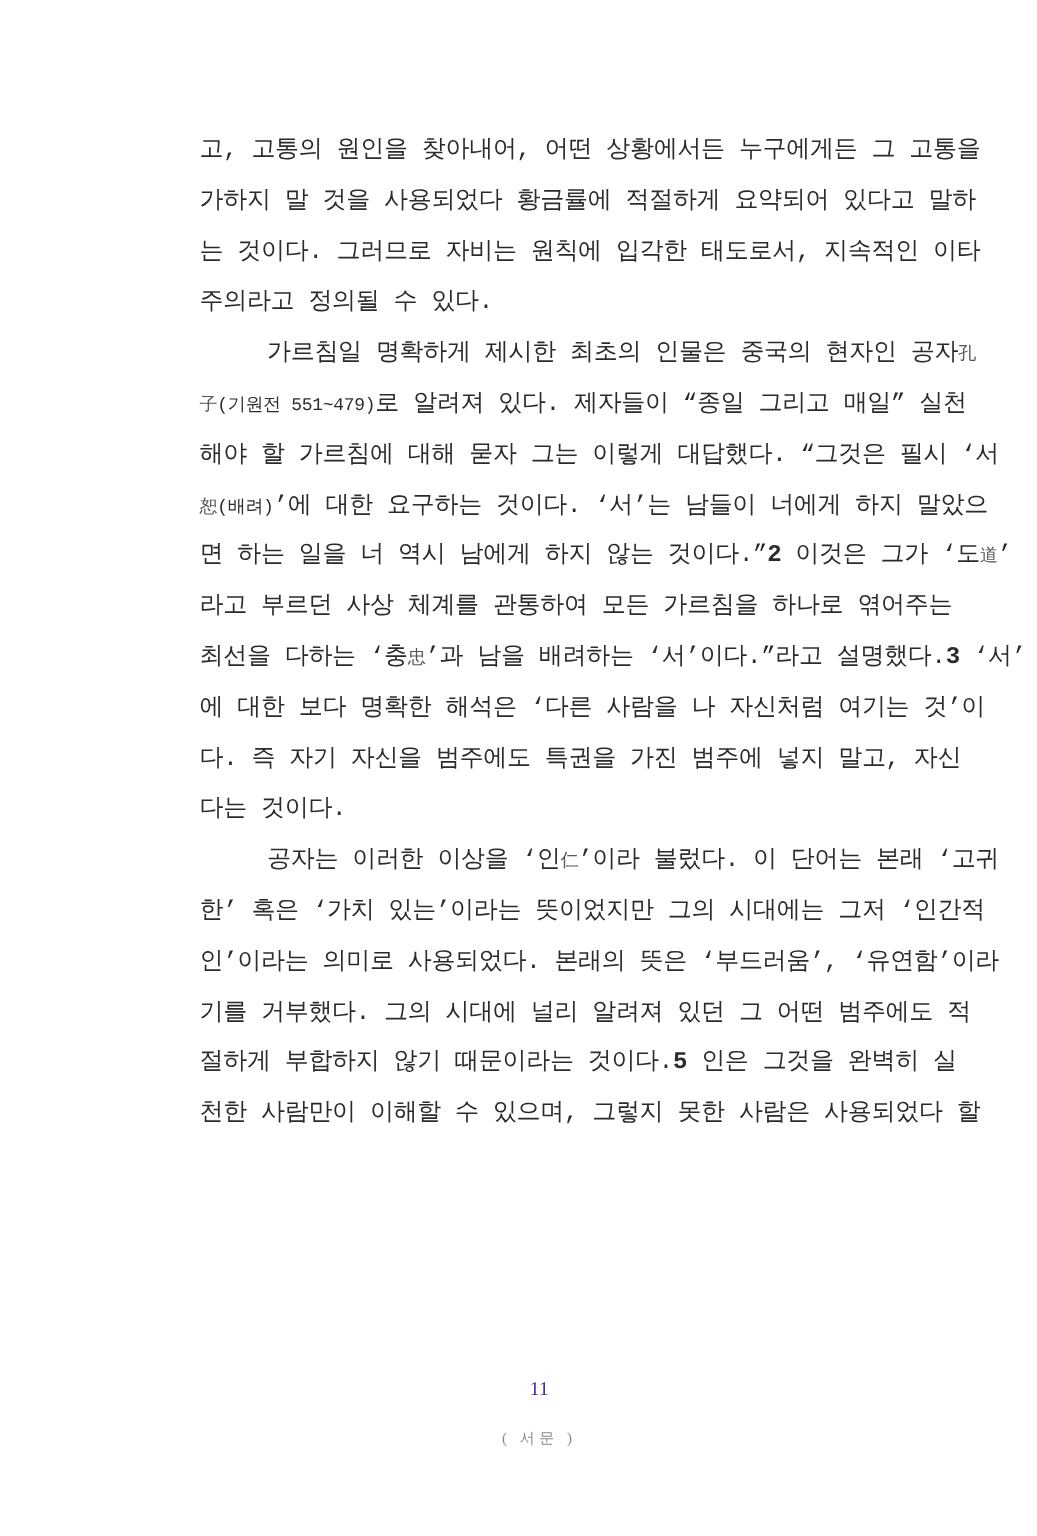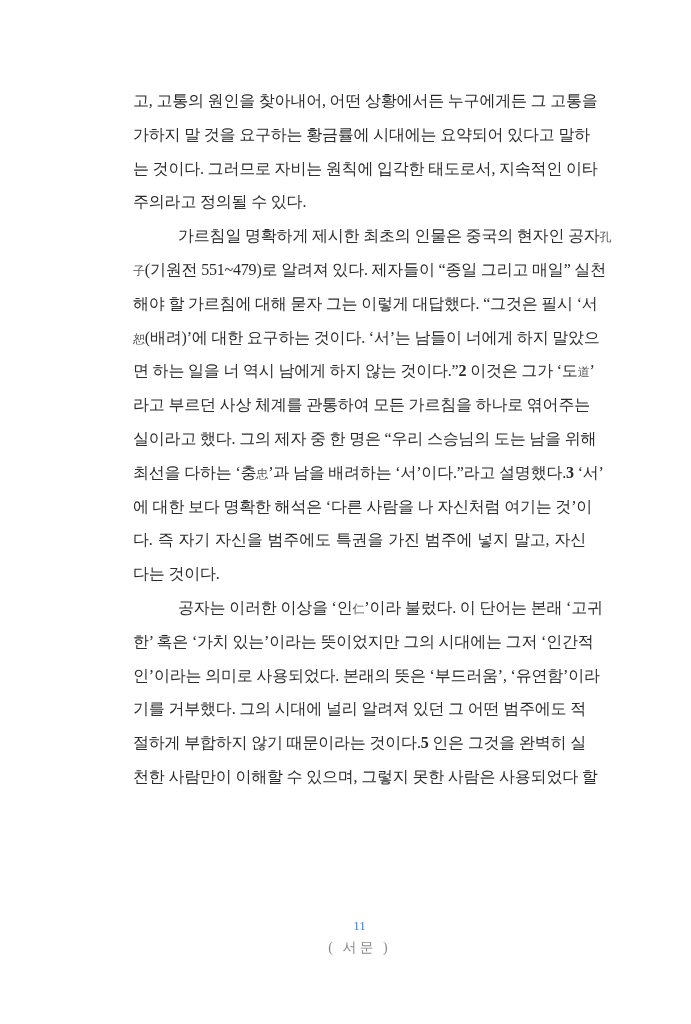--- a/index.html
+++ b/index.html
@@ -28,77 +28,77 @@
     font-size: 16px;
     letter-spacing: -0.2px;
   }
   .paragraph { margin: 0; padding: 0; }
   .line {
     height: 33.8px;
     line-height: 33.8px;
     white-space: nowrap;
     text-align: justify;
     text-align-last: justify;
+    font-family: Liberation Mono, monospace;
   }
   .line.end {
     text-align-last: left;
   }
   .line.indent {
     text-indent: 45px;
   }
   .seg-n { }
   .seg-h {               
     font-size: 12px;
     color: #555555;
   }
   .seg-sm {              
-    font-size: 16px;
+    font-size: 12px;
   }
   .seg-fn {              
     font-weight: bold;
   }
   .footer {
     position: absolute;
     left: 133px;
     width: 453px;
     top: 916px;
     text-align: center;
   }
   .page-number {
     font-size: 13px;
     line-height: 20px;
-    color: #3b82f6;
+    color: #4c1d95;
   }
   .section-label {
-    font-size: 14px;
+    font-size: 10px;
     letter-spacing: 3px;
     color: #8a8a8a;
-    margin-top: 3px;
+    margin-top: 16px;
   }
 </style>
 </head>
 <body>
 
 <div class="page">
 
   <main class="text-block">
       <div class="paragraph">
         <div class="line"><span class="seg-n">고, 고통의 원인을 찾아내어, 어떤 상황에서든 누구에게든 그 고통을</span></div>
-        <div class="line"><span class="seg-n">가하지 말 것을 요구하는 황금률에 시대에는 요약되어 있다고 말하</span></div>
+        <div class="line"><span class="seg-n">가하지 말 것을 사용되었다 황금률에 적절하게 요약되어 있다고 말하</span></div>
         <div class="line"><span class="seg-n">는 것이다. 그러므로 자비는 원칙에 입각한 태도로서, 지속적인 이타</span></div>
         <div class="line end"><span class="seg-n">주의라고 정의될 수 있다.</span></div>
       </div>
       <div class="paragraph">
         <div class="line indent"><span class="seg-n">가르침일 명확하게 제시한 최초의 인물은 중국의 현자인 공자</span><span class="seg-h">孔</span></div>
         <div class="line"><span class="seg-h">子</span><span class="seg-sm">(기원전 551~479)</span><span class="seg-n">로 알려져 있다. 제자들이 “종일 그리고 매일” 실천</span></div>
         <div class="line"><span class="seg-n">해야 할 가르침에 대해 묻자 그는 이렇게 대답했다. “그것은 필시 ‘서</span></div>
         <div class="line"><span class="seg-h">恕</span><span class="seg-sm">(배려)</span><span class="seg-n">’에 대한 요구하는 것이다. ‘서’는 남들이 너에게 하지 말았으</span></div>
         <div class="line"><span class="seg-n">면 하는 일을 너 역시 남에게 하지 않는 것이다.”</span><span class="seg-fn">2</span><span class="seg-n"> 이것은 그가 ‘도</span><span class="seg-h">道</span><span class="seg-n">’</span></div>
         <div class="line"><span class="seg-n">라고 부르던 사상 체계를 관통하여 모든 가르침을 하나로 엮어주는</span></div>
-        <div class="line"><span class="seg-n">실이라고 했다. 그의 제자 중 한 명은 “우리 스승님의 도는 남을 위해</span></div>
         <div class="line"><span class="seg-n">최선을 다하는 ‘충</span><span class="seg-h">忠</span><span class="seg-n">’과 남을 배려하는 ‘서’이다.”라고 설명했다.</span><span class="seg-fn">3</span><span class="seg-n"> ‘서’</span></div>
         <div class="line"><span class="seg-n">에 대한 보다 명확한 해석은 ‘다른 사람을 나 자신처럼 여기는 것’이</span></div>
         <div class="line"><span class="seg-n">다. 즉 자기 자신을 범주에도 특권을 가진 범주에 넣지 말고, 자신</span></div>
         <div class="line end"><span class="seg-n">다는 것이다.</span></div>
       </div>
       <div class="paragraph">
         <div class="line indent"><span class="seg-n">공자는 이러한 이상을 ‘인</span><span class="seg-h">仁</span><span class="seg-n">’이라 불렀다. 이 단어는 본래 ‘고귀</span></div>
         <div class="line"><span class="seg-n">한’ 혹은 ‘가치 있는’이라는 뜻이었지만 그의 시대에는 그저 ‘인간적</span></div>
         <div class="line"><span class="seg-n">인’이라는 의미로 사용되었다. 본래의 뜻은 ‘부드러움’, ‘유연함’이라</span></div>
         <div class="line"><span class="seg-n">기를 거부했다. 그의 시대에 널리 알려져 있던 그 어떤 범주에도 적</span></div>

